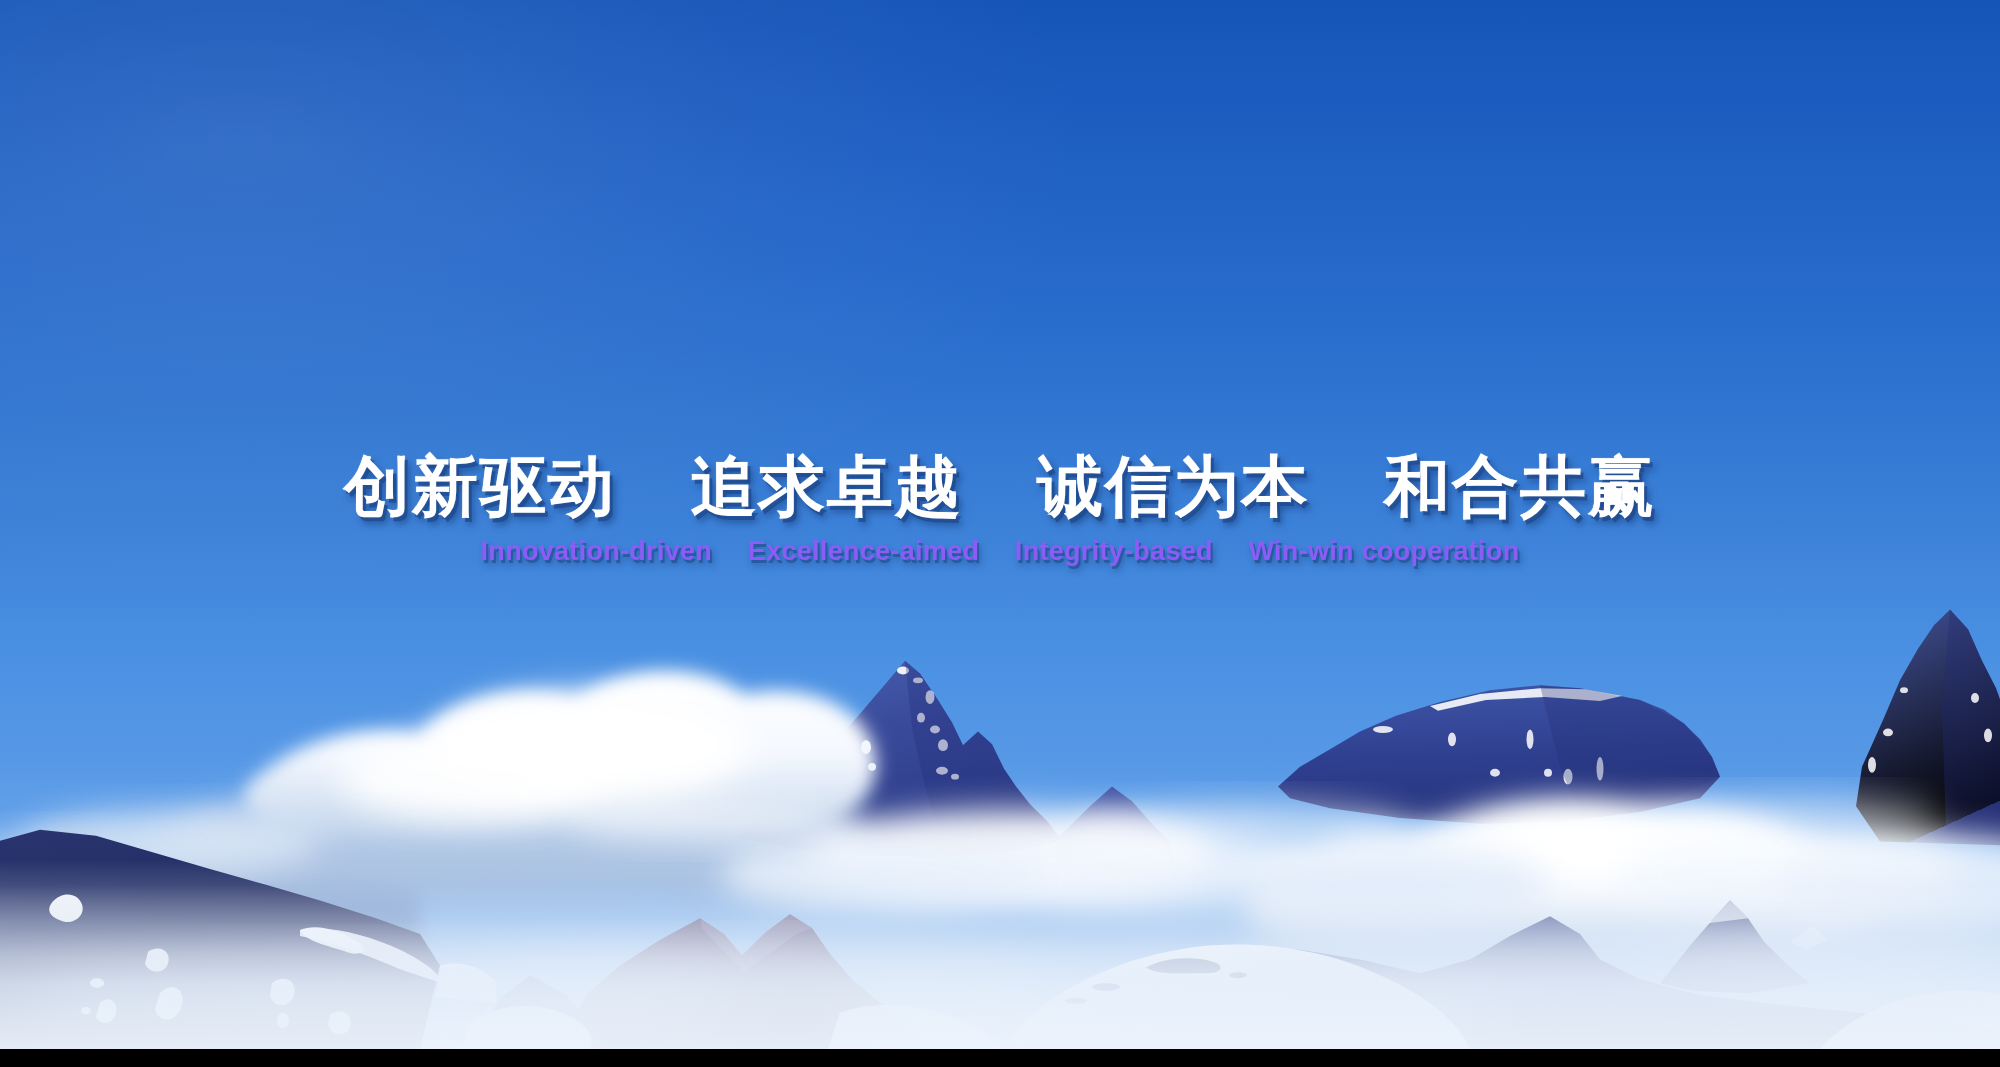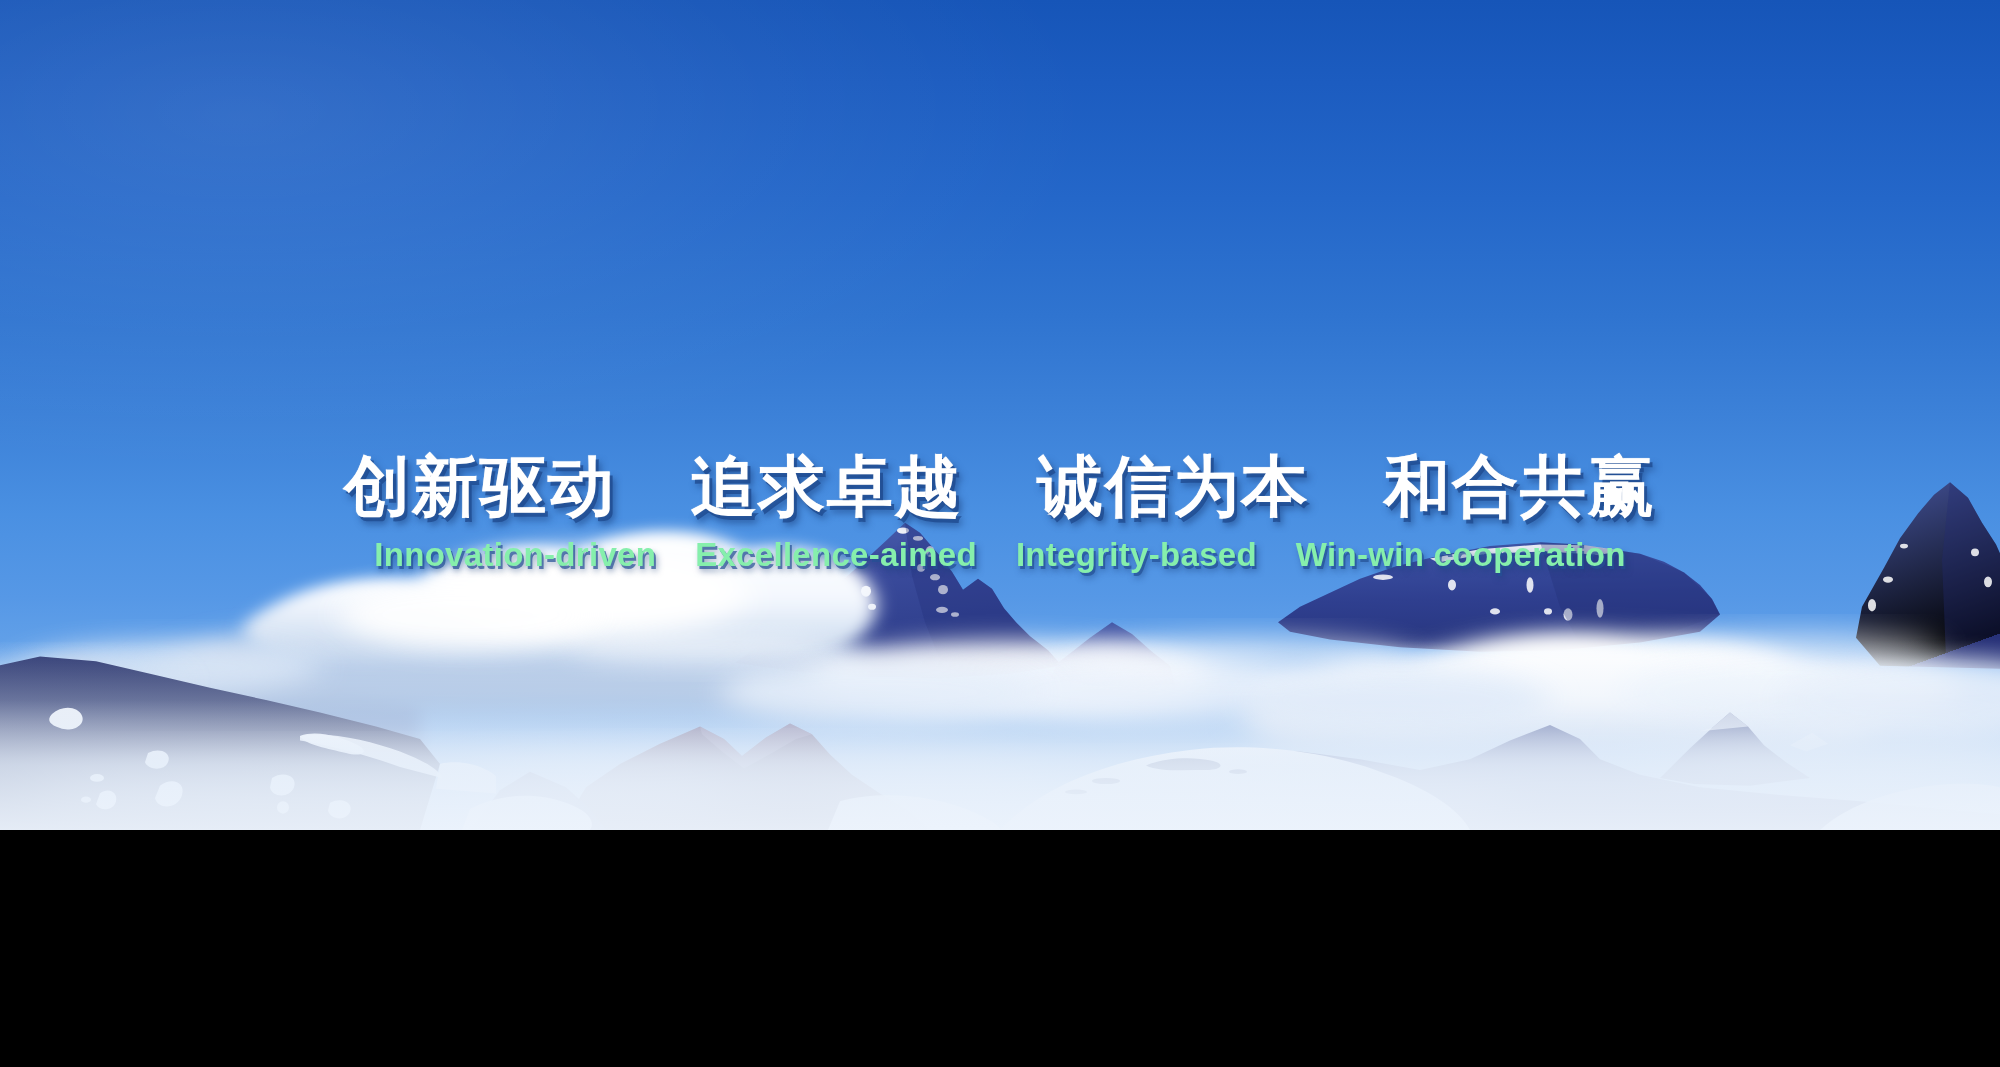--- a/index.html
+++ b/index.html
@@ -5,21 +5,21 @@
   * { margin:0; padding:0; box-sizing:border-box; }
   html, body {
     width:2000px; height:1067px;
     overflow:hidden;
     background:#000;
     font-family:"Liberation Sans", sans-serif;
   }
 
   #banner {
     position:relative;
-    width:2000px; height:830px;
+    width:2000px; height:1049px;
     overflow:hidden;
     padding-left:44px;
   }
 
   
   .sky {
     position:absolute; inset:0;
     background:linear-gradient(to bottom,
       #1655b8 0%,
       #1c5cc0 10%,
@@ -64,24 +64,24 @@
     text-shadow:
        3px 4px 0 rgba(30,72,140,0.75),
        5px 7px 7px rgba(20,55,115,0.55),
        0 0 1px rgba(255,255,255,0.9);
   }
   .slogan-cn .seg { display:inline-block; }
   .slogan-cn .gap { display:inline-block; width:34px; }
 
   .slogan-en {
     margin-top:16px;
-    font-size:33px;
+    font-size:27px;
     line-height:1.1;
     font-weight:700;
-    color:#86efac;
+    color:#8b5cf6;
     letter-spacing:0.3px;
     white-space:nowrap;
     text-shadow:
        2px 3px 0 rgba(36,80,148,0.70),
        3px 5px 6px rgba(20,55,115,0.50);
   }
   .slogan-en .seg { display:inline-block; }
   .slogan-en .gap { display:inline-block; width:20px; }
 
   

